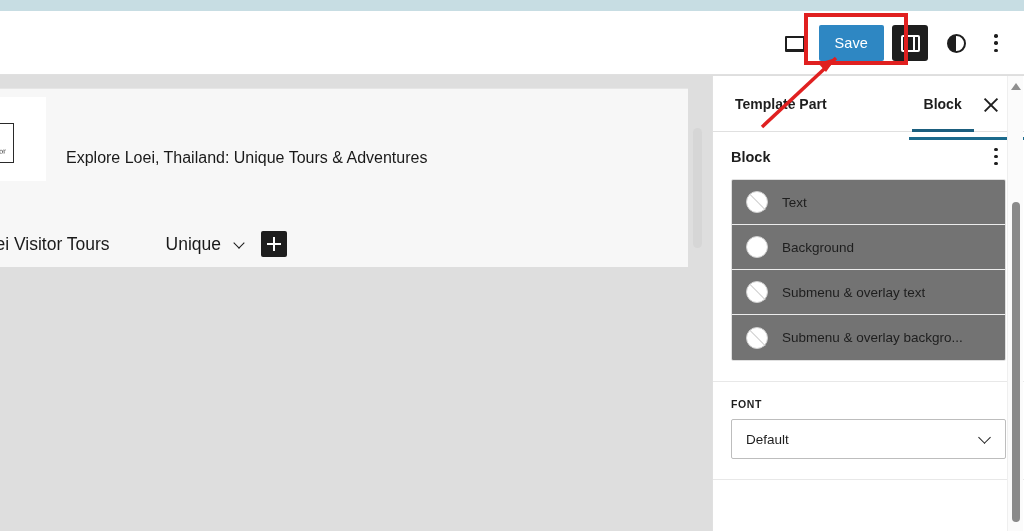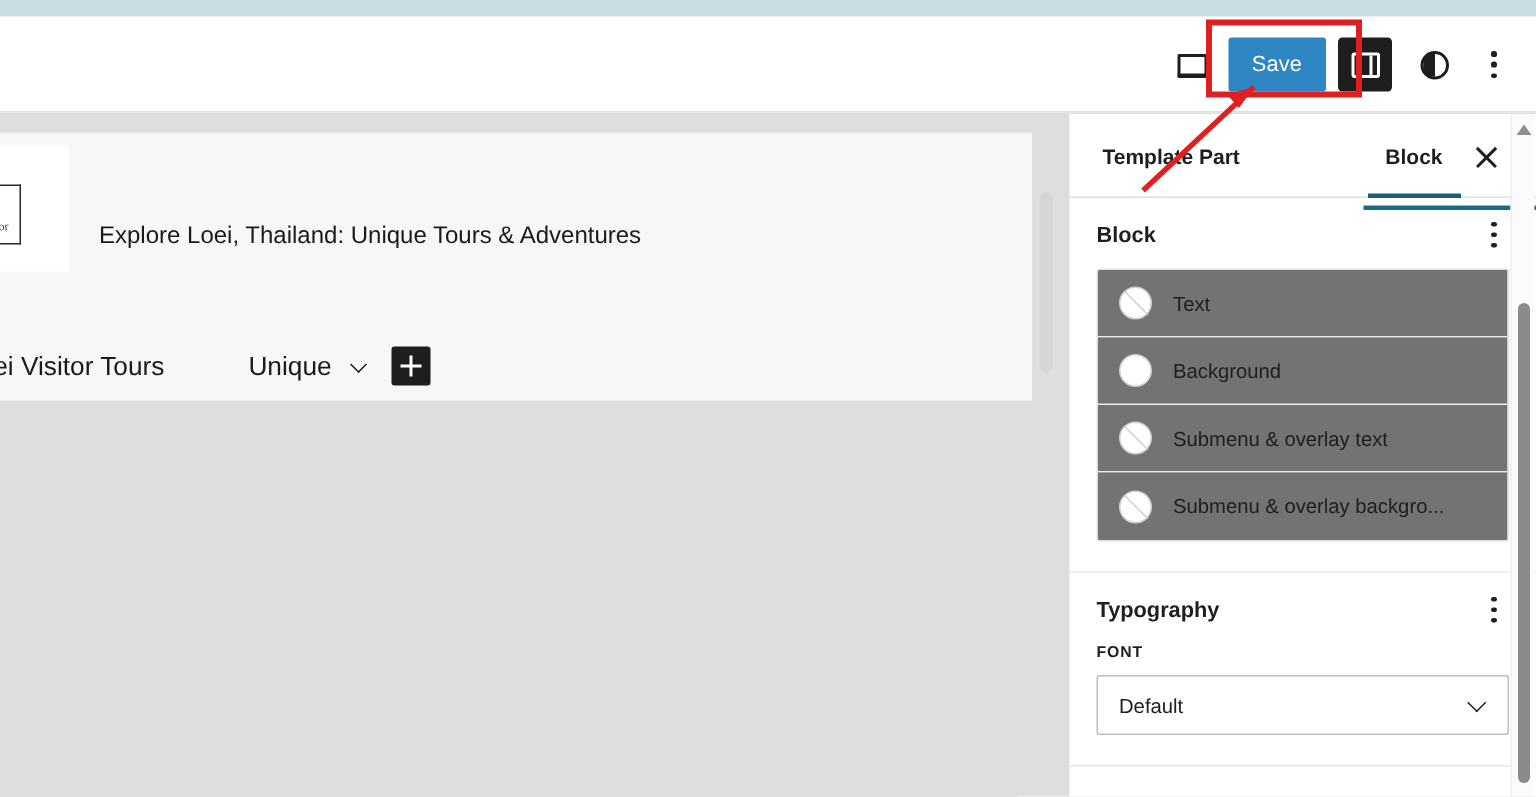--- a/index.html
+++ b/index.html
@@ -597,28 +597,20 @@
 
         <div class="color-row">
           <span class="swatch unset"></span>
           <span class="color-label">Submenu &amp; overlay backgro...</span>
         </div>
 
       </div>
     </div>
 
     <div class="panel">
-      <div class="panel-head">
-        <span class="panel-title">Typography</span>
-        <span class="panel-kebab">
-          <i></i>
-            <i></i>
-            <i></i>
-        </span>
-      </div>
 
       <div class="field-label">FONT</div>
 
       <div class="select-box">
         <span class="select-value">Default</span>
         <span class="chev"></span>
       </div>
     </div>
 
     <div class="sb-track">

